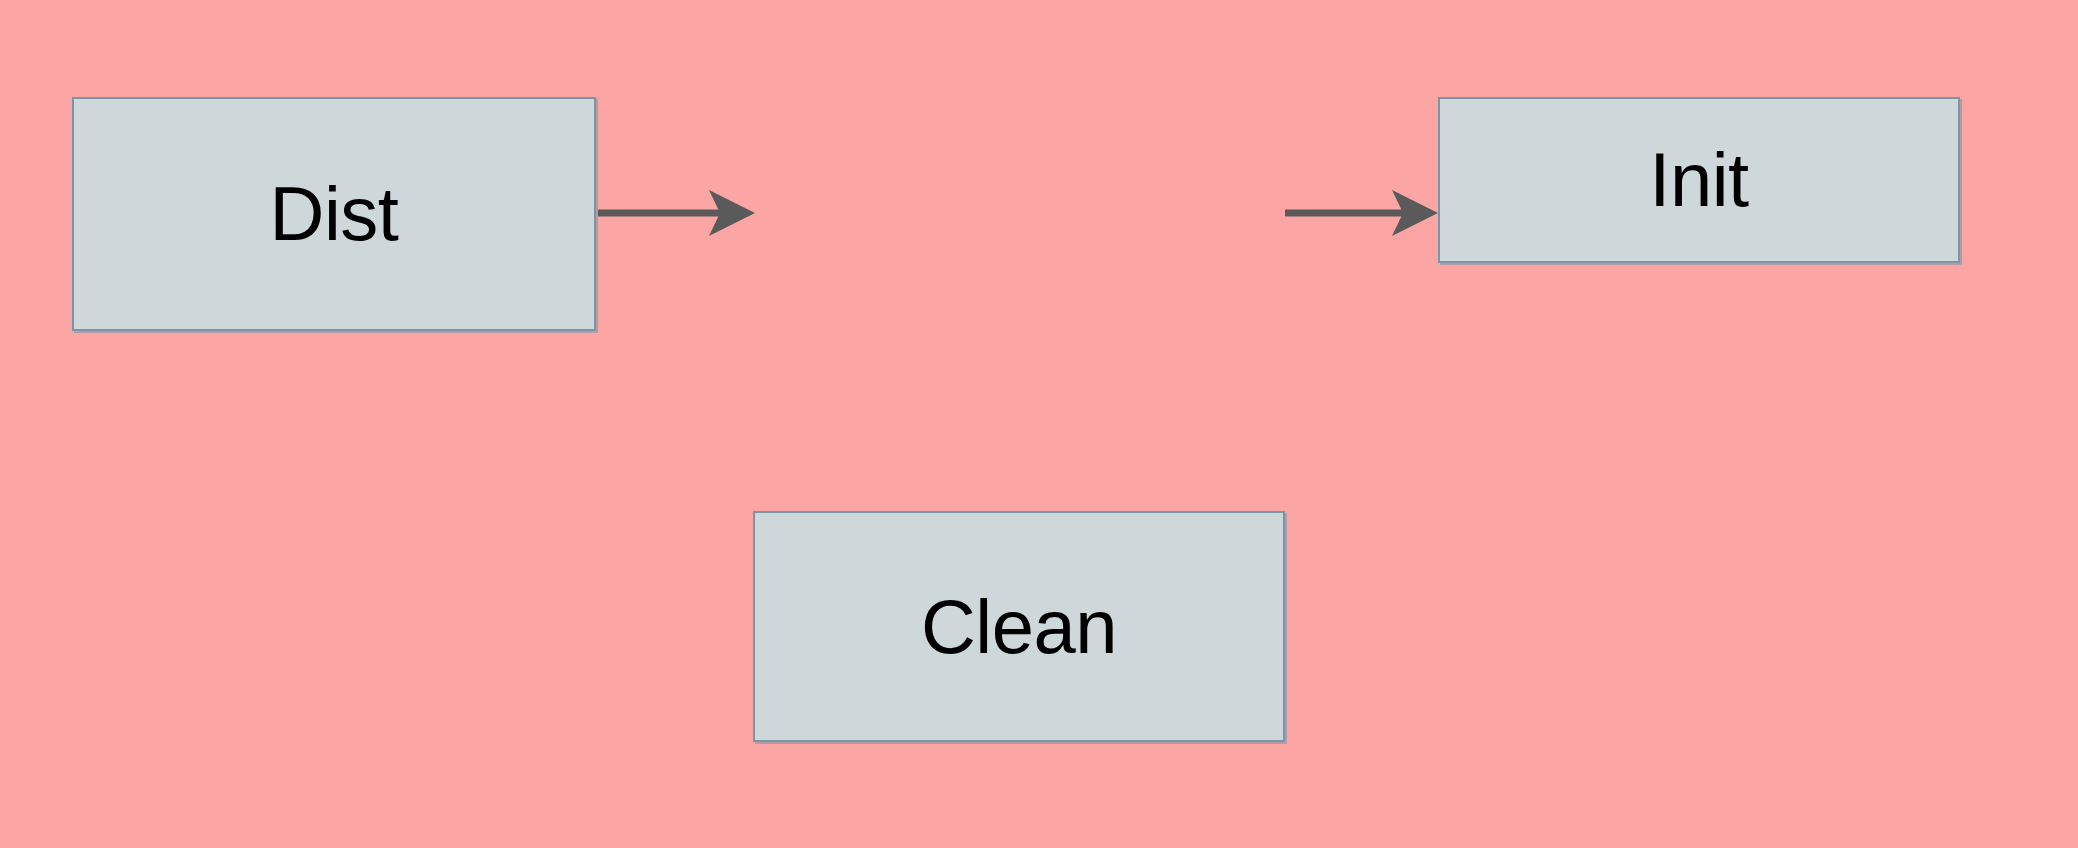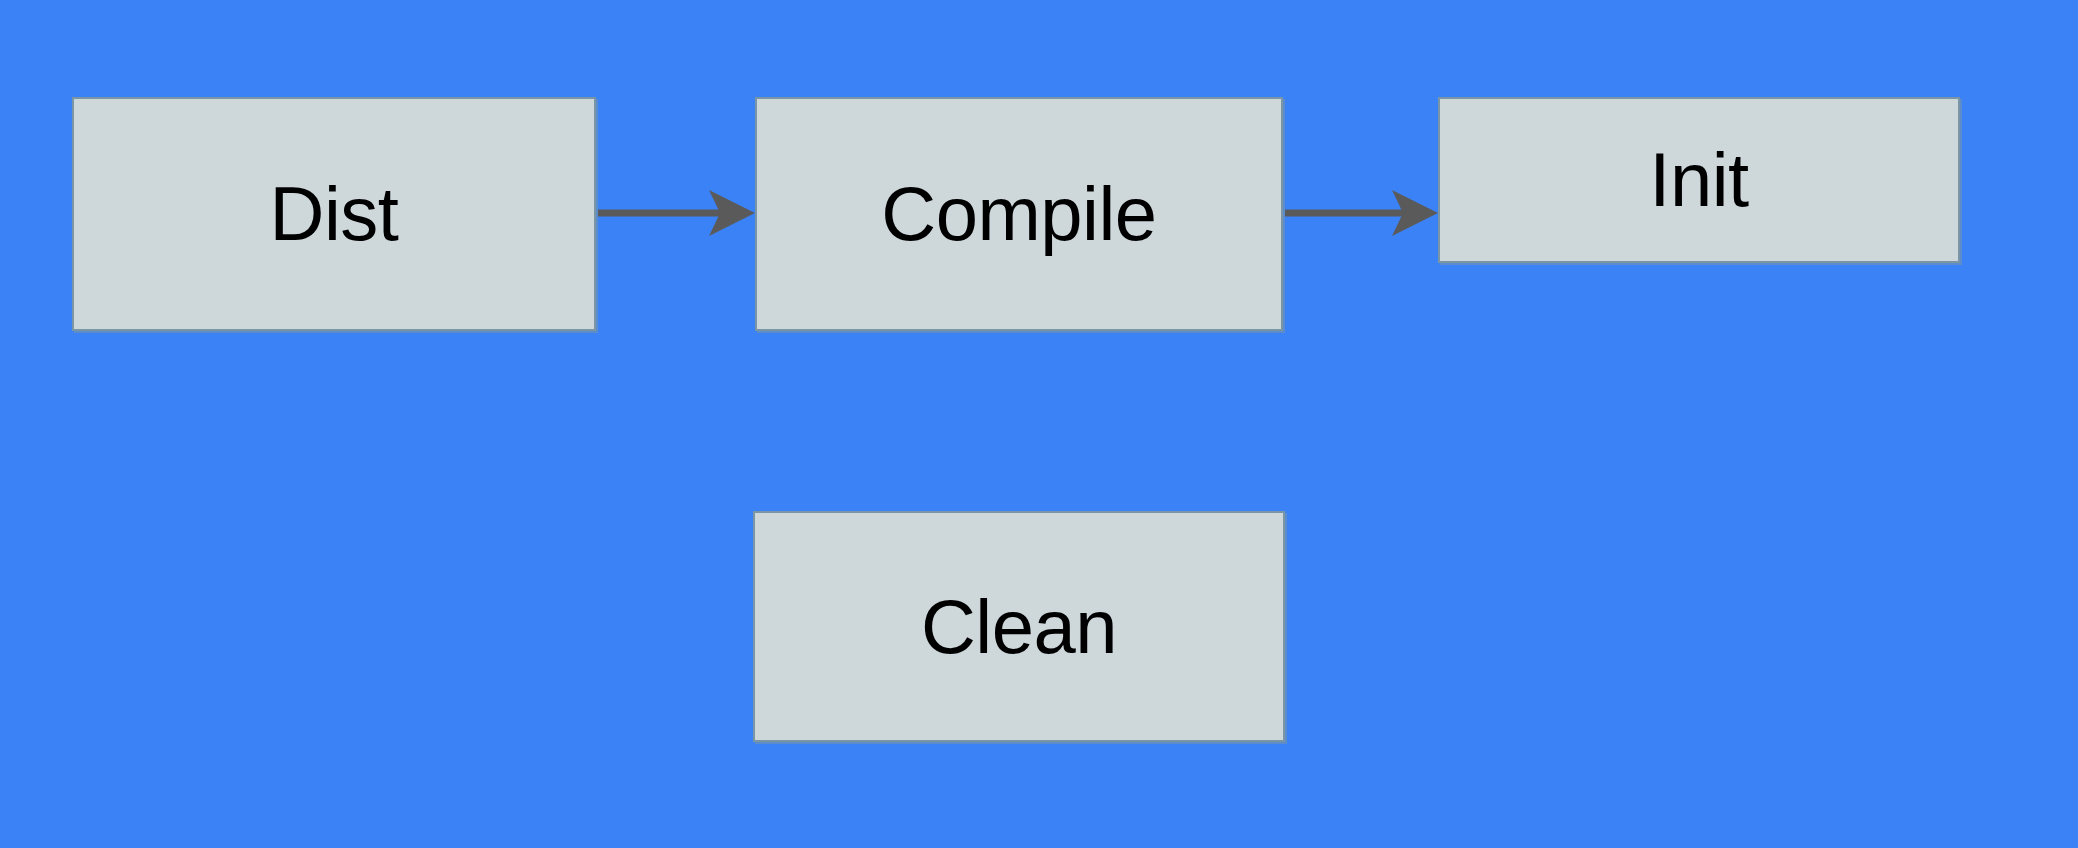--- a/index.html
+++ b/index.html
@@ -44,29 +44,26 @@
     pointer-events: none;
   }
   .edge svg {
     display: block;
     overflow: visible;
   }
 </style>
 </head>
 <body>
 
-<div id="canvas" style="background: #3b82f6;">
+<div id="canvas" style="background: #fca5a5;">
 
   <div class="node" id="node-dist" style="left: 72px; top: 97px; width: 524px; height: 234px; background: rgb(206, 215, 218); border-color: rgb(122, 150, 166);">
     <span class="node-label" style="color: rgb(0, 0, 0);">Dist</span>
   </div>
 
-  <div class="node" id="node-compile" style="left: 755px; top: 97px; width: 528px; height: 234px; background: rgb(206, 215, 218); border-color: rgb(122, 150, 166);">
-    <span class="node-label" style="color: rgb(0, 0, 0);">Compile</span>
-  </div>
 
   <div class="node" id="node-init" style="left: 1438px; top: 97px; width: 522px; height: 166px; background: rgb(206, 215, 218); border-color: rgb(122, 150, 166);">
     <span class="node-label" style="color: rgb(0, 0, 0);">Init</span>
   </div>
 
   <div class="node" id="node-clean" style="left: 753px; top: 511px; width: 532px; height: 231px; background: rgb(206, 215, 218); border-color: rgb(122, 150, 166);">
     <span class="node-label" style="color: rgb(0, 0, 0);">Clean</span>
   </div>
 
   <div class="edge" id="edge-dist-to-compile" style="left: 598px; top: 213px; width: 157px; height: 1px; transform: rotate(0deg); transform-origin: 0px 0px;">

